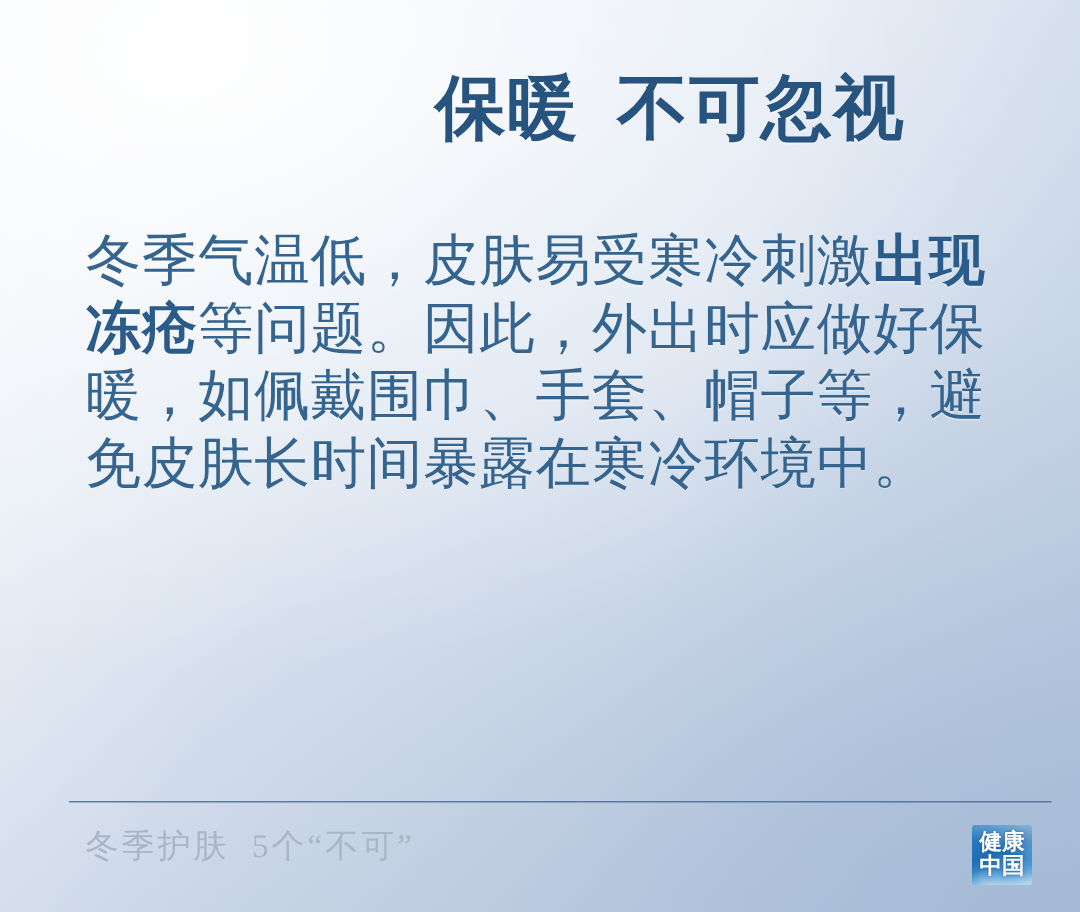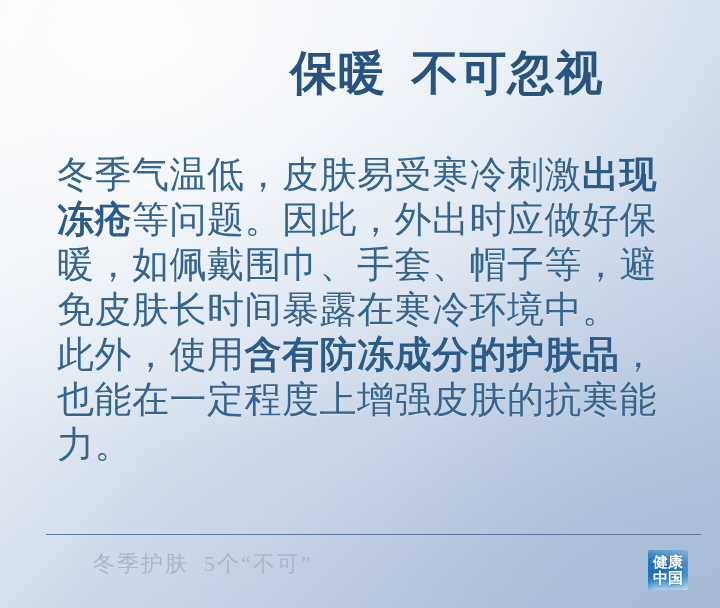--- a/index.html
+++ b/index.html
@@ -86,21 +86,20 @@
 
   .footer-note {
     position: absolute;
     left: 57px;
     top: 548px;
     font-size: 22px;
     line-height: 32px;
     letter-spacing: 2px;
     color: #aab6c6;
     white-space: pre;
-    margin-left: 36px;
   }
 
   .logo {
     position: absolute;
     left: 648px;
     top: 550px;
     width: 40px;
     height: 40px;
     background:
       linear-gradient(200deg, rgba(255,255,255,0.45) 0%, rgba(255,255,255,0.0) 45%),
@@ -141,23 +140,20 @@
 <body>
 
 <div id="poster">
 
   <div class="title">保暖  不可忽视</div>
 
   <div class="body-block">
     <p class="para">
       <span>冬季气温低，皮肤易受寒冷刺激</span><b>出现冻疮</b><span>等问题。因此，外出时应做好保暖，如佩戴围巾、手套、帽子等，避免皮肤长时间暴露在寒冷环境中。</span>
     </p>
-    <p class="para">
-      <span>此外，使用</span><b>含有防冻成分的护肤品</b><span>，也能在一定程度上增强皮肤的抗寒能力。</span>
-    </p>
   </div>
 
   <div class="divider"></div>
 
   <div class="footer-note">冬季护肤  5个“不可”</div>
 
   <div class="logo">
     <div class="logo-wave"></div>
     <div class="logo-text">
       <span>健康</span>

